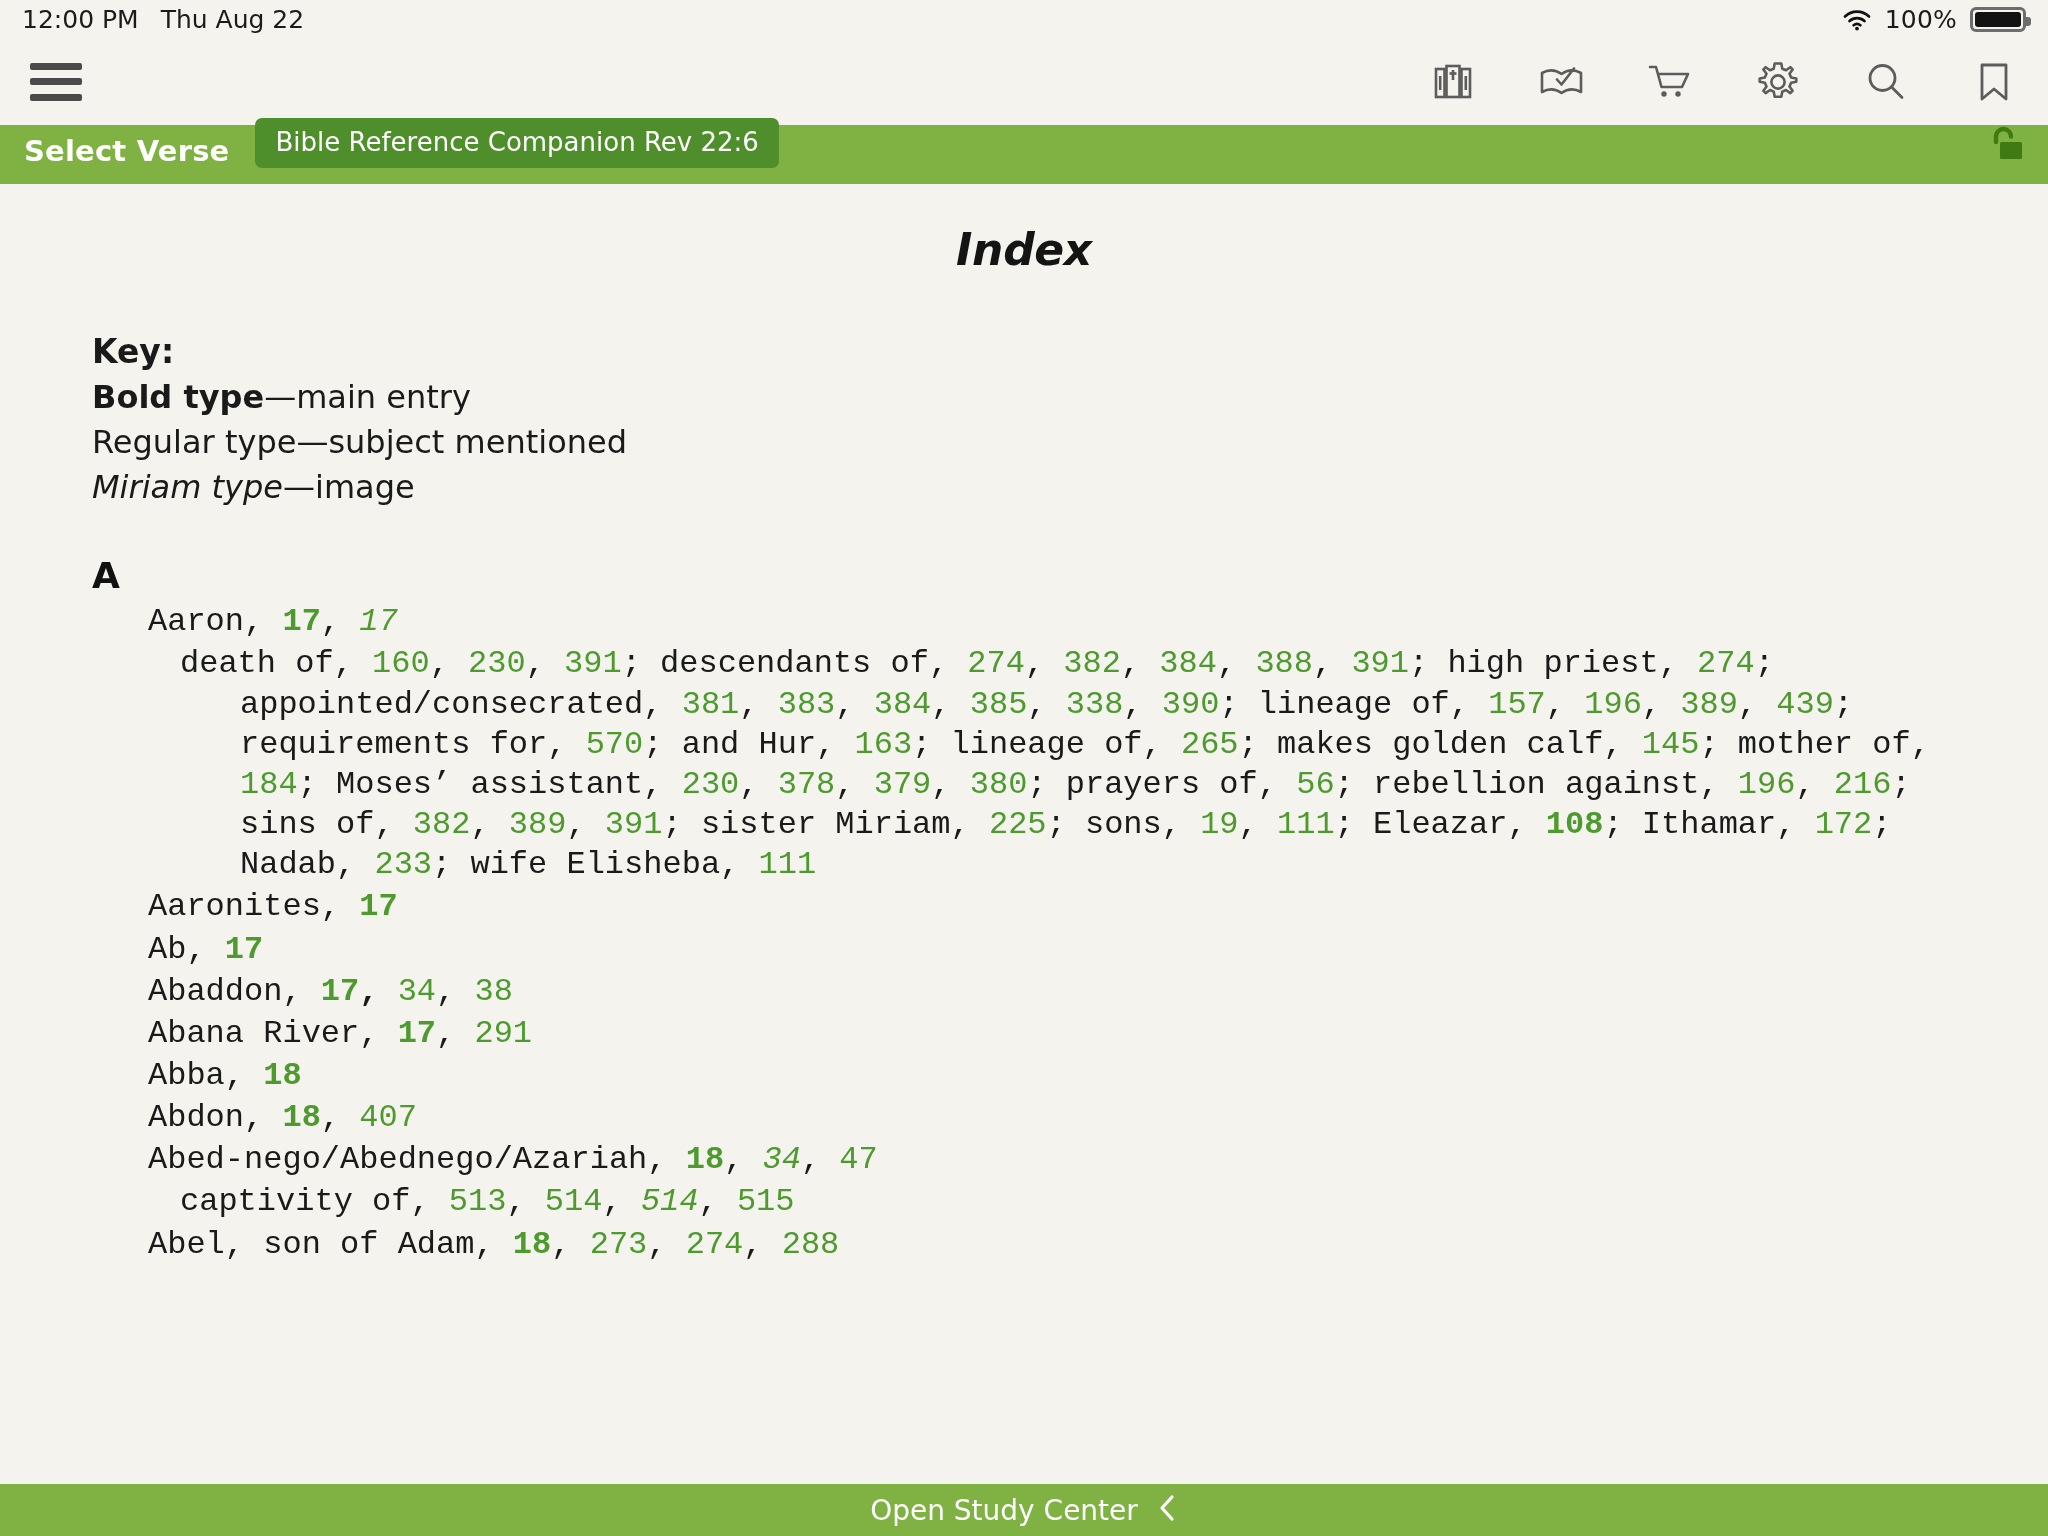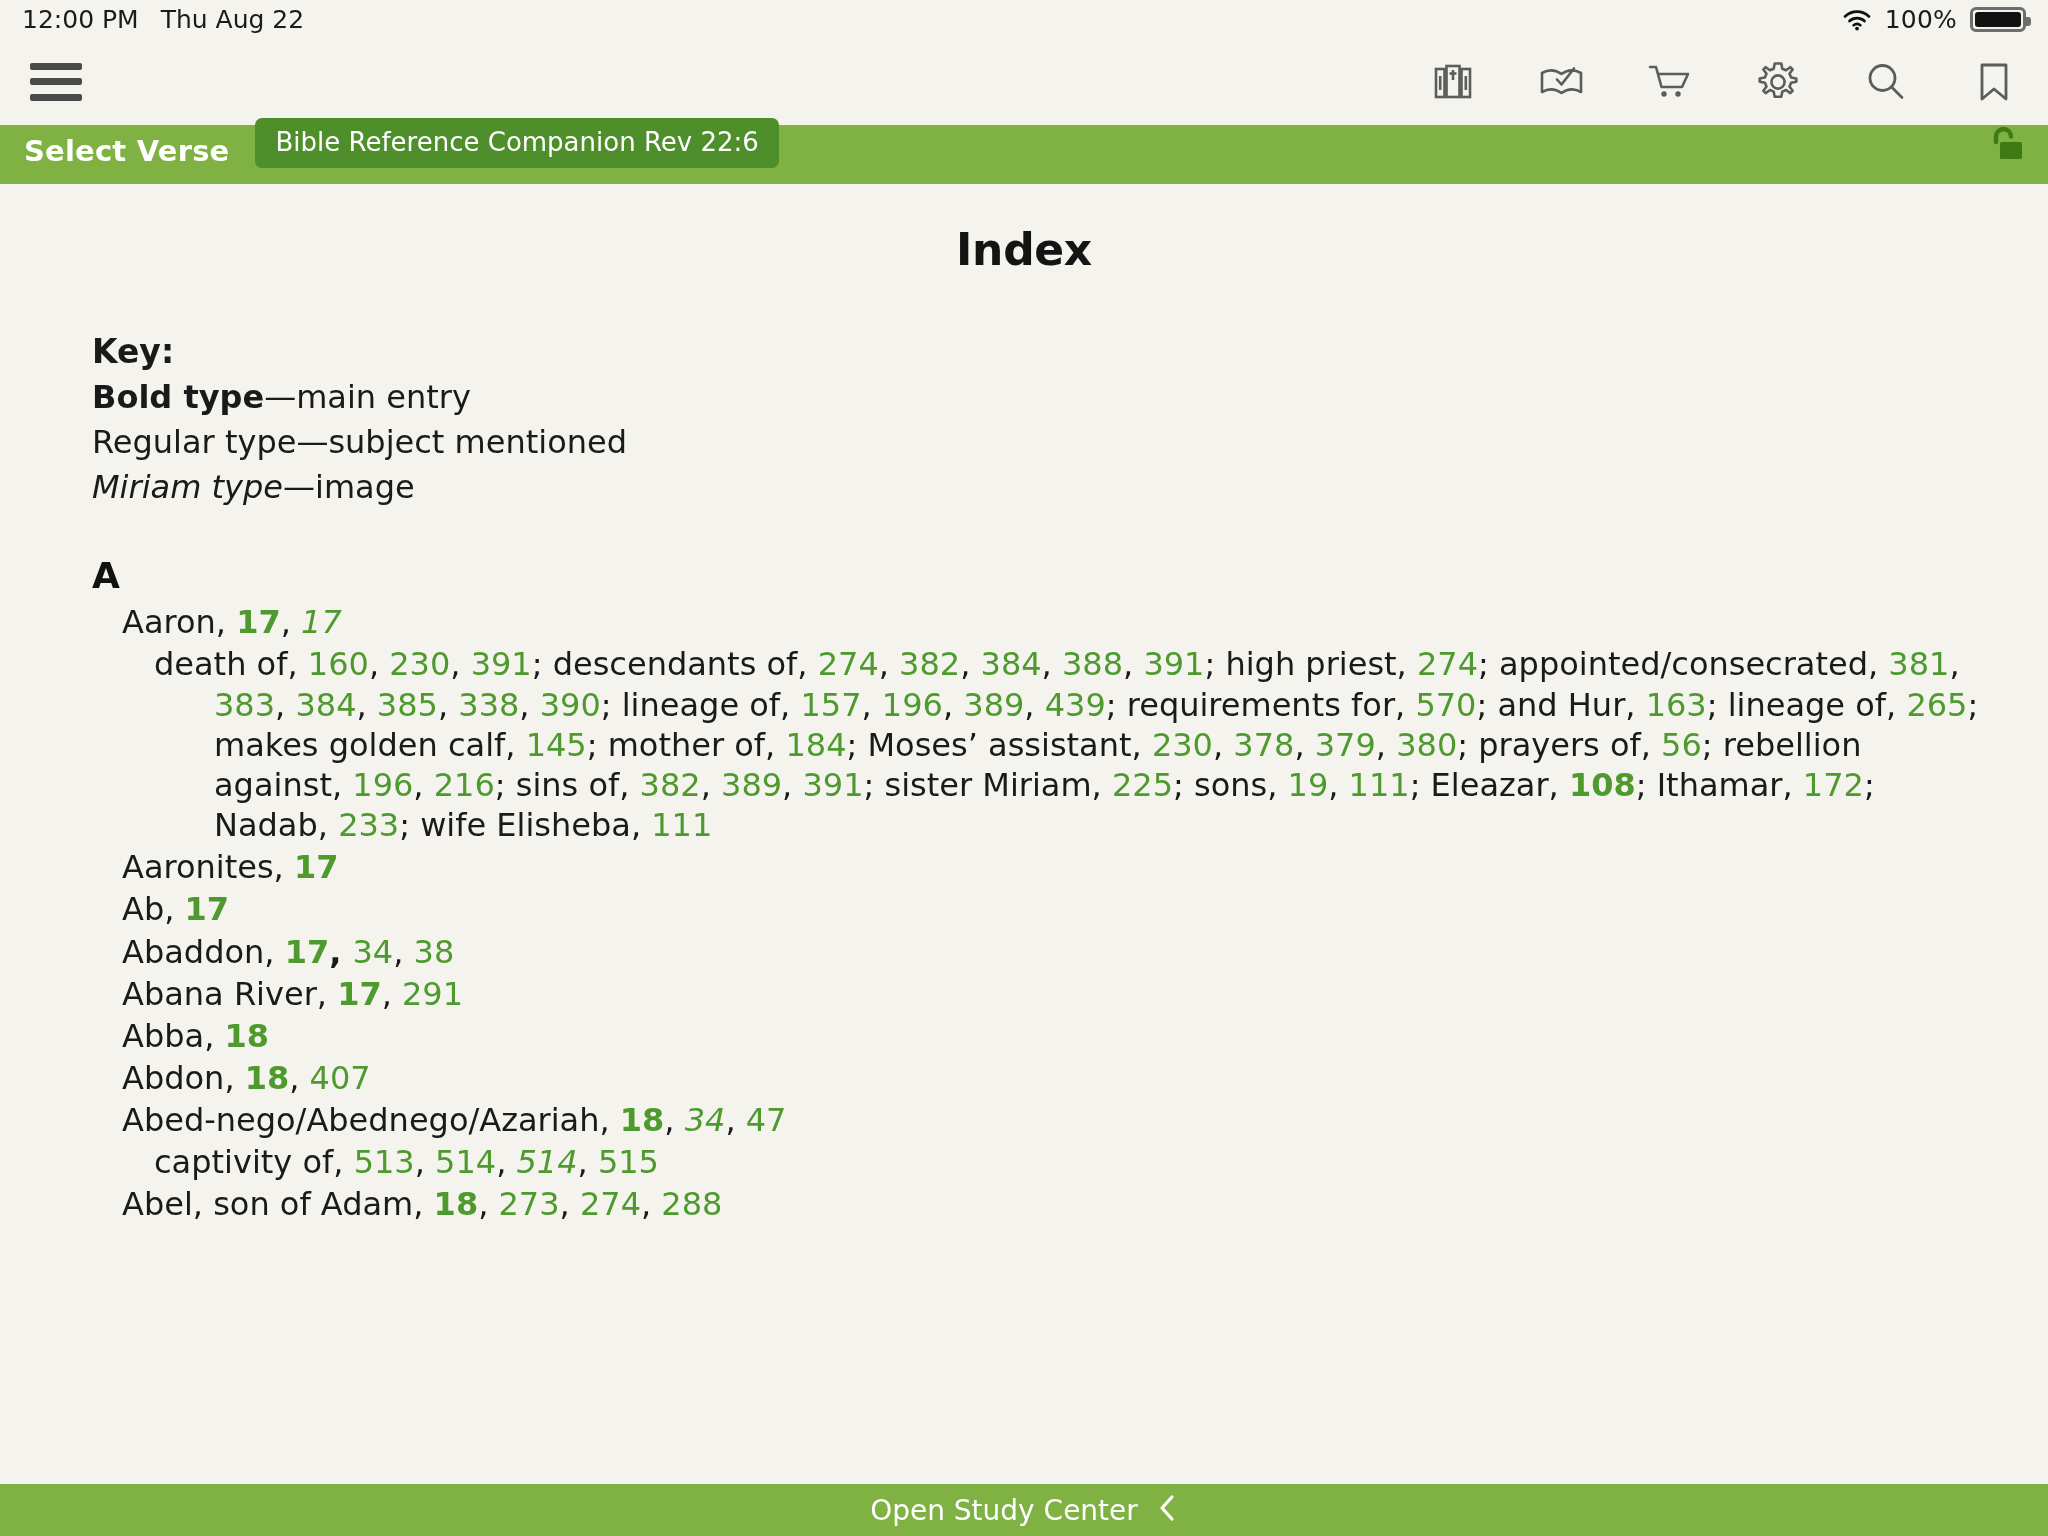--- a/index.html
+++ b/index.html
@@ -79,33 +79,34 @@
     background: #f4f3ed;
     padding: 0 60px;
   }
   .page-title {
     text-align: center;
     font-size: 44px;
     font-weight: bold;
     color: #141414;
     margin-top: 40px;
     letter-spacing: -0.3px;
+    font-style: italic;
   }
   .key-block { margin-top: 56px; margin-left: 32px; font-size: 32px; color: #1a1a1a; line-height: 1.25; }
   .key-head { font-weight: bold; font-size: 33px; }
   .key-line { margin-top: 5px; }
   .key-line b { font-weight: bold; }
   .key-line i { font-style: italic; }
 
   .letter-head {
     margin-top: 48px; margin-left: 32px;
     font-size: 36px; font-weight: bold; color: #111;
   }
 
-  .entries { margin-top: 6px; margin-left: 62px; font-size: 32px; color: #1a1a1a; }
+  .entries { margin-top: 6px; margin-left: 88px; font-size: 32px; color: #1a1a1a; font-family: Liberation Mono, monospace; }
   .entry { line-height: 1.255; margin-top: 2px; }
   .entry.main { text-indent: 0; }
   .sub {
     margin-left: 32px;
     text-indent: -0px;
     padding-left: 60px;
     text-indent: -60px;
     line-height: 1.255;
   }
   .sub2 {

